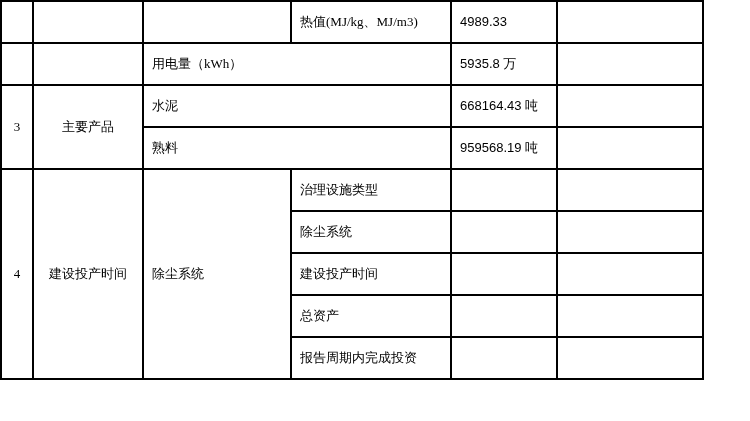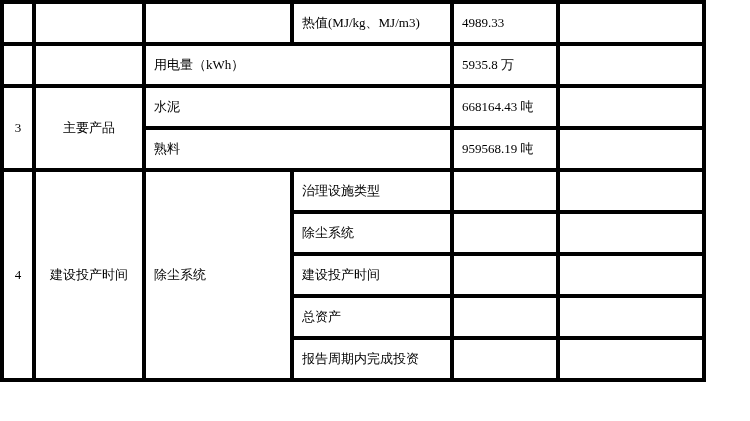--- a/index.html
+++ b/index.html
@@ -20,39 +20,39 @@
     background: #ffffff;
   }
   table.doc-table {
     border-collapse: collapse;
     table-layout: fixed;
     width: 702px;
     margin-left: 0px;
     margin-top: 0px;
   }
   table.doc-table td {
-    border: 4px solid #000000;
+    border: 2px solid #000000;
     padding: 0 8px;
     vertical-align: middle;
     font-size: 13px;
     color: #000000;
     line-height: 1.3;
     height: 42px;
     box-sizing: border-box;
     overflow: hidden;
     white-space: nowrap;
   }
   td.c-idx   { width: 32px;  text-align: center; }
   td.c-cat   { width: 110px; text-align: center; padding-left: 6px; }
   td.c-sub   { width: 148px; text-align: left; padding-left: 8px; }
   td.c-item  { width: 160px; text-align: left; padding-left: 8px; }
   td.c-val   { width: 106px; text-align: left; padding-left: 8px; }
   td.c-rem   { width: 146px; }
   td.num {
-    font-family: Liberation Serif, serif;
+    font-family: Liberation Sans, sans-serif;
   }
   td.empty { }
   .pad-left-lg { padding-left: 10px; }
 </style>
 </head>
 <body>
 
 <div id="sheet">
   <table class="doc-table">
     <tbody>

